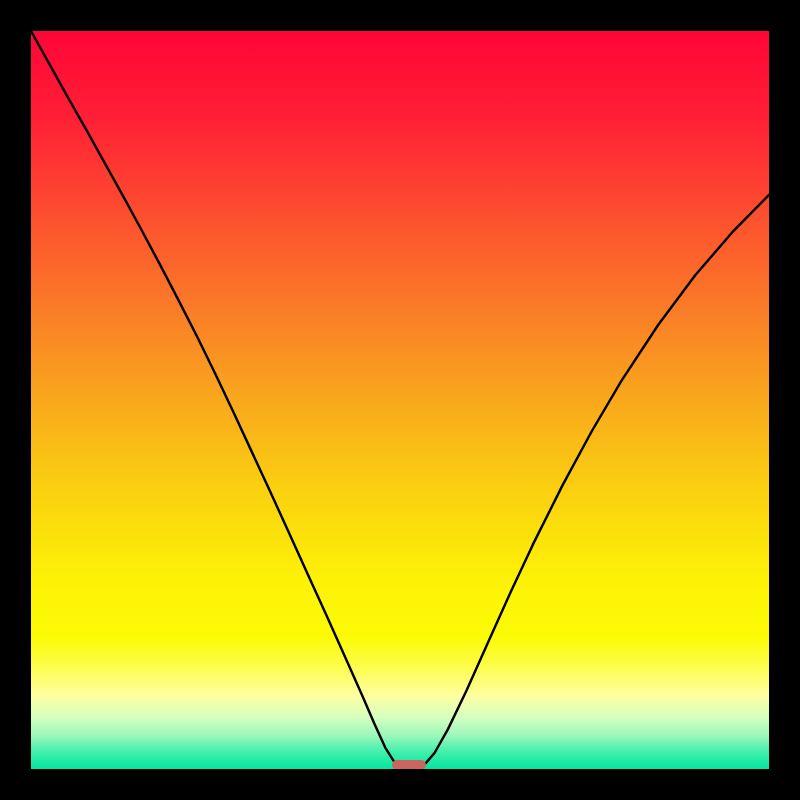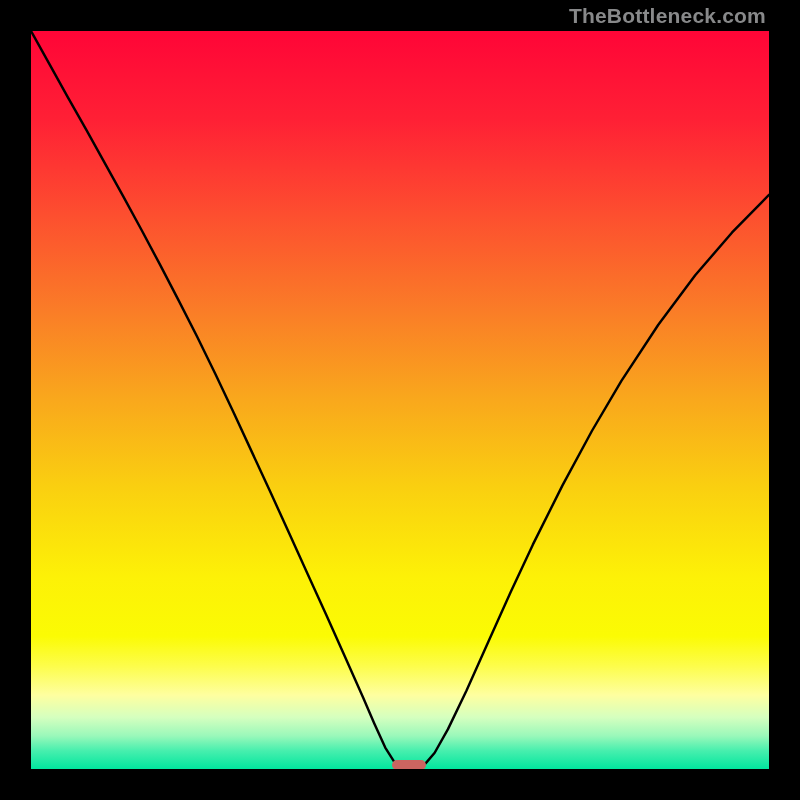--- a/index.html
+++ b/index.html
@@ -80,14 +80,13 @@
             <stop offset="100%" stop-color="#01e69e"></stop>
           </linearGradient>
       </defs>
       <rect x="0" y="0" width="100" height="100" fill="url(#bg-grad)"></rect>
     </svg>
     <svg class="curve-svg" viewBox="0 0 100 100" preserveAspectRatio="none">
       <path id="curve-path" d="M0.000 0.000 L2.500 4.500 L5.000 9.000 L7.500 13.400 L10.000 17.900 L12.500 22.400 L15.000 27.000 L17.500 31.700 L20.000 36.500 L22.500 41.400 L25.000 46.500 L27.500 51.800 L30.000 57.200 L32.500 62.600 L35.000 68.100 L37.500 73.600 L40.000 79.100 L42.500 84.700 L45.000 90.300 L46.500 93.800 L48.000 97.100 L49.200 99.000 L50.500 100.000 L52.000 100.000 L53.500 99.200 L54.700 97.800 L56.500 94.600 L59.000 89.400 L62.000 82.700 L65.000 76.000 L68.000 69.600 L72.000 61.600 L76.000 54.200 L80.000 47.400 L85.000 39.800 L90.000 33.100 L95.000 27.300 L100.000 22.200" fill="none" stroke-width="0.33" stroke-linejoin="round" stroke-linecap="round" stroke="#000000"></path>
     </svg>
     <div class="marker" id="marker" style="width: 33.948px; height: 9.963px; left: 360.882px; top: 728.591px; background: rgb(203, 101, 96);"></div>
   </div>
-  <div class="watermark">TheBottleneck.com</div>
 </div>
 
 </body></html>

